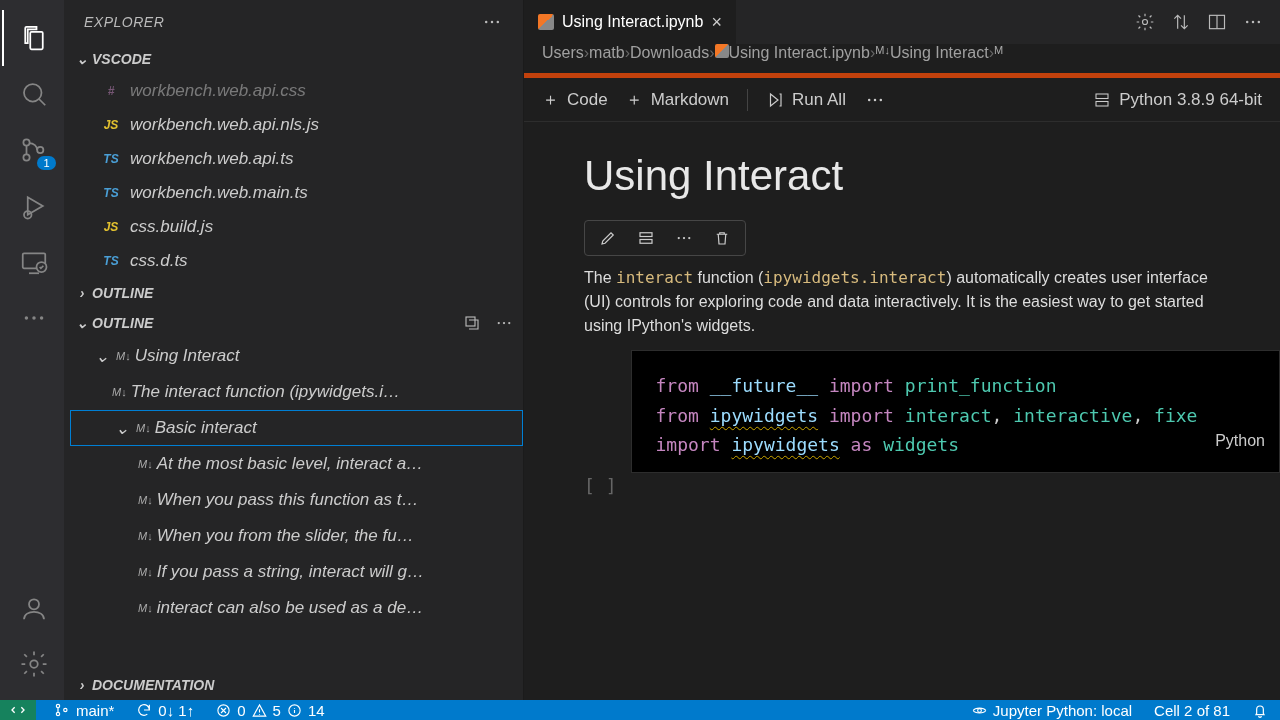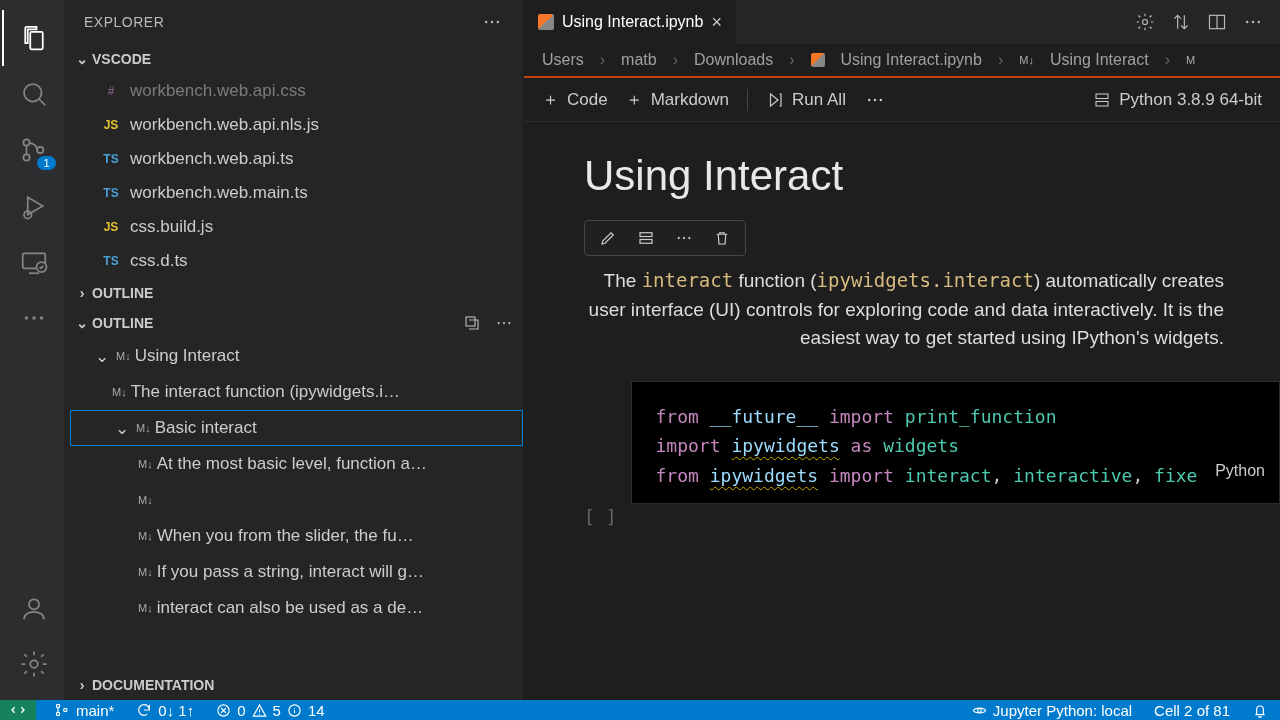--- a/index.html
+++ b/index.html
@@ -44,20 +44,21 @@
   padding: 1px 6px;
 }
 
 
 .sidebar {
   width: 460px;
   background: #252526;
   display: flex; flex-direction: column;
   border-right: 1px solid #1b1b1b;
   min-height: 0;
+  font-style: italic;
 }
 .sidebar-header {
   height: 44px; display: flex; align-items: center;
   padding: 0 20px; color: #bbbbbb; font-size: 14px;
   letter-spacing: 0.5px;
 }
 .sidebar-header .spacer { flex: 1; }
 .section-header {
   height: 30px; display: flex; align-items: center;
   padding: 0 8px; font-size: 14px; font-weight: 600;
@@ -99,43 +100,43 @@
 .editor { flex: 1; display: flex; flex-direction: column; background: #1e1e1e; min-width: 0; }
 .tab-bar { height: 44px; background: #252526; display: flex; align-items: center; }
 .tab {
   height: 44px; display: flex; align-items: center; gap: 8px;
   padding: 0 14px; background: #1e1e1e; color: #fff;
   font-size: 16px; border-right: 1px solid #252526;
 }
 .tab .close { color: #ccc; cursor: pointer; font-size: 18px; }
 .tab-icons { margin-left: auto; display: flex; gap: 14px; padding-right: 16px; color: #bbb; }
 .breadcrumb {
-  height: 34px; display: flex; align-items: center; gap: 16px;
+  height: 34px; display: flex; gap: 0;
   padding: 0 18px; font-size: 16px; color: #a0a0a0;
-  border-bottom: 2px solid #c2410c;
+  border-bottom: 5px solid #c2410c;
 }
 .breadcrumb .sep { color: #666; }
 .notebook-toolbar {
   height: 44px; display: flex; align-items: center; gap: 18px;
   padding: 0 18px; font-size: 17px; color: #ccc;
   border-bottom: 1px solid #2d2d2d;
 }
 .notebook-toolbar .btn { display: flex; align-items: center; gap: 8px; cursor: pointer; }
 .notebook-toolbar .divider { width: 1px; height: 22px; background: #444; }
 .notebook-toolbar .spacer { flex: 1; }
 
 .notebook-body { flex: 1; overflow: auto; padding: 30px 0 0 60px; }
 .notebook-title { font-size: 42px; color: #e8e8e8; font-weight: 400; margin-bottom: 20px; }
 .cell-toolbar {
   display: inline-flex; align-items: center; gap: 16px;
   border: 1px solid #464646; border-radius: 4px;
   padding: 6px 12px; color: #ccc; margin-bottom: 10px;
   background: #202020;
 }
-.notebook-text { font-size: 19px; line-height: 1.5; color: #ddd; max-width: 640px; margin-bottom: 28px; text-align: right; }
+.notebook-text { font-size: 16px; line-height: 1.5; color: #ddd; max-width: 640px; margin-bottom: 12px; }
 .notebook-text code { font-family: "SF Mono", Menlo, monospace; color: #d7ba7d; }
 
 .code-cell { display: flex; align-items: flex-start; gap: 14px; }
 .cell-gutter { color: #666; font-family: monospace; margin-top: 125px; font-size: 18px; }
 .code-block {
   flex: 1; background: #000000; border: 1px solid #2d2d2d;
   padding: 20px 24px 12px 24px; font-family: "SF Mono", Menlo, monospace;
   font-size: 18px; line-height: 1.65; position: relative; min-width: 0;
   overflow: hidden;
 }
@@ -304,24 +305,25 @@
           <span class="lang-md">M↓</span>
           <span>The interact function (ipywidgets.i…</span>
         </div>
       <div class="outline-row indent2 selected">
           <span class="chev">⌄</span>
           <span class="lang-md">M↓</span>
           <span>Basic interact</span>
         </div>
       <div class="outline-row indent3">
           <span class="lang-md">M↓</span>
-          <span>At the most basic level, function a…</span>
+          <span>At the most basic level, interact a…</span>
         </div>
       <div class="outline-row indent3">
           <span class="lang-md">M↓</span>
+          <span>When you pass this function as t…</span>
         </div>
       <div class="outline-row indent3">
           <span class="lang-md">M↓</span>
           <span>When you from the slider, the fu…</span>
         </div>
       <div class="outline-row indent3">
           <span class="lang-md">M↓</span>
           <span>If you pass a string, interact will g…</span>
         </div>
       <div class="outline-row indent3">
@@ -450,22 +452,22 @@
       </div>
 
       <p class="notebook-text">
         <span>The </span><code>interact</code><span> function (</span><code>ipywidgets.interact</code><span>) automatically creates user interface (UI) controls for exploring code and data interactively. It is the easiest way to get started using IPython's widgets.</span>
       </p>
 
       <div class="code-cell">
         <div class="cell-gutter">[ ]</div>
         <div class="code-block">
 <div><span class="kw-from">from</span> <span class="mod">__future__</span> <span class="kw-import">import</span> <span class="ident">print_function</span></div>
+<div><span class="kw-from">from</span> <span class="mod squiggle">ipywidgets</span> <span class="kw-import">import</span> <span class="ident">interact</span>, <span class="ident">interactive</span>, <span class="ident">fixe</span></div>
 <div><span class="kw-import">import</span> <span class="mod squiggle">ipywidgets</span> <span class="kw-as">as</span> <span class="ident">widgets</span></div>
-<div><span class="kw-from">from</span> <span class="mod squiggle">ipywidgets</span> <span class="kw-import">import</span> <span class="ident">interact</span>, <span class="ident">interactive</span>, <span class="ident">fixe</span></div>
           <div class="code-lang">Python</div>
         </div>
       </div>
     </div>
   </div>
 </div>
 
 <div class="status-bar">
   <div class="status-remote status-item">
       <svg width="16" height="16" viewBox="0 0 24 24" fill="none" stroke="#fff" stroke-width="2">

